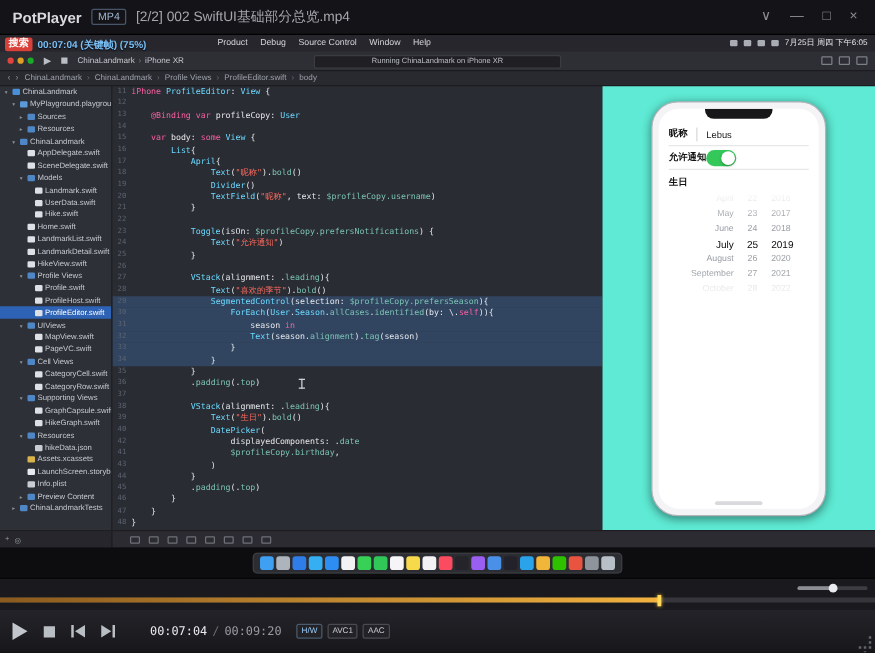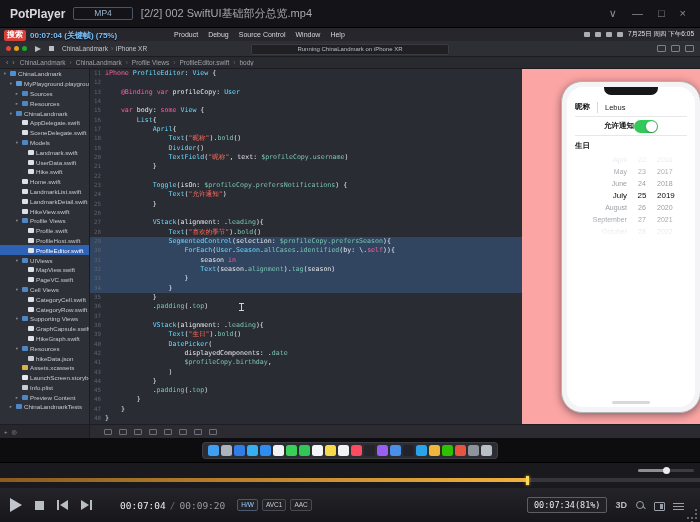--- a/index.html
+++ b/index.html
@@ -2,21 +2,21 @@
 <html><head>
 <meta charset="utf-8">
 <style>
   *{margin:0;padding:0;box-sizing:border-box}
   html,body{width:700px;height:522px;background:#0c0c0e;font-family:"Liberation Sans",sans-serif;overflow:hidden}
   .app{position:relative;width:700px;height:522px;background:#151519;overflow:hidden}
 
   
   .titlebar{position:absolute;top:0;left:0;right:0;height:28px;background:#141418;display:flex;align-items:center;padding:0 10px;gap:8px;border-bottom:1px solid #000}
   .app-name{color:#d9d9de;font-size:12px;font-weight:bold}
-  .fmt-badge{border:1px solid #47566a;color:#9bb4cf;font-size:8.5px;padding:1px 20px;border-radius:2px;line-height:1}
+  .fmt-badge{border:1px solid #47566a;color:#9bb4cf;font-size:8.5px;padding:1px 4px;border-radius:2px;line-height:1}
   .vid-title{color:#a6a6ad;font-size:11px;flex:1;white-space:nowrap;overflow:hidden}
   .win-btns{display:flex;gap:15px;color:#8d8d94;font-size:11px;padding-right:4px}
   .win-btns span{cursor:default;line-height:1}
   .g-menu::before{content:"∨"} .g-min::before{content:"—"} .g-max::before{content:"□"} .g-close::before{content:"×"}
 
   
   .video{position:absolute;top:28px;left:0;right:0;height:434px;background:#1e1e23;overflow:hidden}
 
   .menubar{position:absolute;top:0;left:0;right:0;height:13px;background:#26262c;display:flex;align-items:center;font-size:7px;color:#d4d4d9;padding:0 6px}
   .menu-items{display:flex;gap:10px;margin-left:168px}
@@ -64,32 +64,32 @@
   .editor{flex:1;background:#2a2c33;position:relative;overflow:hidden;font-family:"DejaVu Sans Mono",monospace}
   .cline{display:flex;height:9.34px;line-height:9.34px;font-size:6.6px;white-space:pre}
   .cline.lsel{background:rgba(62,118,180,.35)}
   .lno{width:15px;flex:none;text-align:right;padding-right:4px;color:#5d6470;font-size:5.8px}
   .ck{color:#fc5fa3}.ct{color:#6bd9ff}.cs{color:#fc6a5d}.cm{color:#7ac2b2}.cp{color:#e4e6ea}
   .ibeam{position:absolute;left:148px;top:233px;width:7px;height:10px}
   .ibeam::before{content:"";position:absolute;left:3px;top:1px;bottom:1px;width:1px;background:#cfd3da}
   .ibeam::after{content:"";position:absolute;left:1px;right:1px;top:1px;height:1px;background:#cfd3da;box-shadow:0 7px 0 #cfd3da}
 
   
-  .canvas{width:178px;flex:none;background:#fca5a5;position:relative}
+  .canvas{width:218px;flex:none;background:#5eead4;position:relative}
   .phone{position:absolute;left:39px;top:12px;width:140px;height:332px;background:#f4f4f6;border:1px solid #b2b2b8;border-radius:21px;padding:5px;box-shadow:0 2px 8px rgba(0,0,0,.45)}
   .screen{position:relative;width:100%;height:100%;background:#fff;border-radius:16px;overflow:hidden;font-family:"Liberation Sans",sans-serif}
   .notch{position:absolute;top:0;left:50%;transform:translateX(-50%);width:54px;height:8px;background:#17171a;border-radius:0 0 7px 7px;z-index:3}
   .homebar{position:absolute;bottom:3px;left:50%;transform:translateX(-50%);width:38px;height:3px;border-radius:2px;background:#d9d9dd}
   .form{padding:11px 8px 0 8px}
   .frow{border-bottom:1px solid #e7e7e9}
   .r-nick{height:19px;display:flex;align-items:center}
   .flabel{font-size:7.5px;font-weight:bold;color:#111}
   .vdiv{width:1px;height:11px;background:#d9d9dc;margin:0 7px}
   .fvalue{font-size:7.5px;color:#1c1c1e}
-  .r-toggle{height:19px;display:flex;align-items:center;justify-content:center}
+  .r-toggle{height:19px;display:flex;align-items:center;justify-content:flex-start}
   .switch{width:24px;height:13px;border-radius:7px;background:#34c759;position:relative}
   .knob{position:absolute;right:1px;top:1px;width:11px;height:11px;border-radius:50%;background:#fff;box-shadow:0 1px 2px rgba(0,0,0,.3)}
   .r-season{padding:4px 0 6px}
   .segbar{margin-top:4px;height:15px;background:#ececee;border-radius:5px;display:flex;padding:1px;gap:1px}
   .seg-cell{flex:1;display:flex;align-items:center;justify-content:center;font-size:8px;border-radius:4px}
   .seg-sel{background:#fff;box-shadow:0 1px 2px rgba(0,0,0,.25)}
   .r-bday{padding-top:5px;border-bottom:none}
   .picker{position:relative;height:86px;margin-top:2px;overflow:hidden}
   .picker::before{content:"";position:absolute;left:0;right:0;top:0;height:22px;background:linear-gradient(rgba(255,255,255,.95),rgba(255,255,255,0));z-index:2;pointer-events:none}
   .picker::after{content:"";position:absolute;left:0;right:0;bottom:0;height:22px;background:linear-gradient(rgba(255,255,255,0),rgba(255,255,255,.95));z-index:2;pointer-events:none}
@@ -583,22 +583,15 @@
     <div class="timeblock">
       <span class="t-cur">00:07:04</span>
       <span class="t-sep">/</span>
       <span class="t-tot">00:09:20</span>
     </div>
     <div class="badges">
       <span class="badge hw">H/W</span>
       <span class="badge">AVC1</span>
       <span class="badge">AAC</span>
     </div>
-    <div class="cright">
-      <span class="preview">00:07:34(81%)</span>
-      <span class="threed">3D</span>
-      <span class="ic ic-search"></span>
-      <span class="ic ic-panel"></span>
-      <span class="ic ic-list"></span>
-    </div>
     <span class="grip"></span>
   </div>
 </div>
 
 </body></html>

